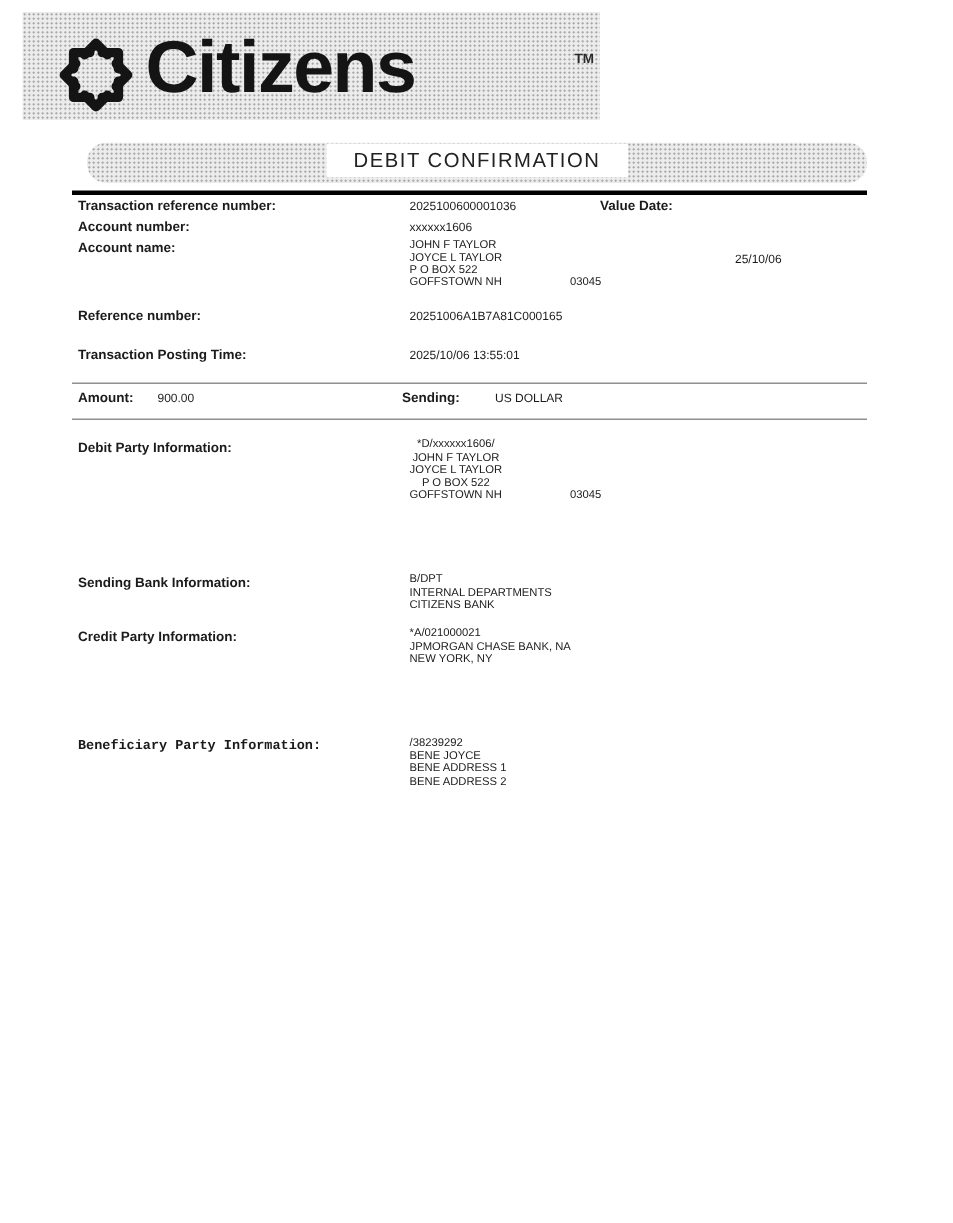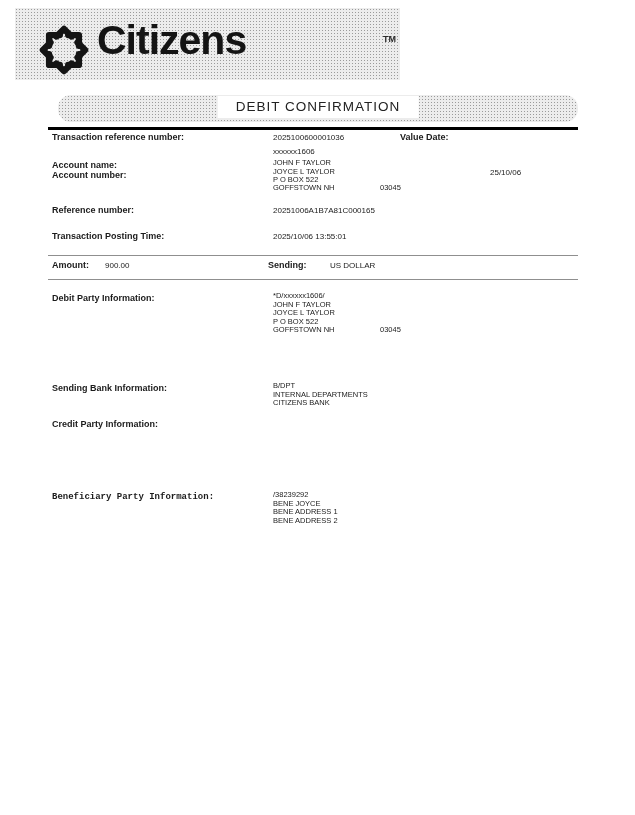--- a/index.html
+++ b/index.html
@@ -8,21 +8,21 @@
     font-family:"Liberation Sans", sans-serif;color:#1b1b1b;
   }
   .halftone{
     background-color:#ececec;
     background-image:radial-gradient(circle, #9a9a9a 0.55px, rgba(0,0,0,0) 0.8px);
     background-size:3px 3px;
   }
   .logo-band{position:absolute;left:15px;top:8px;width:385px;height:72px;}
   .logo-icon{position:absolute;left:22px;top:13px;width:54px;height:58px;}
   .brand{
-    position:absolute;left:82px;top:9px;font-size:41px;font-weight:bold;
+    position:absolute;left:82px;top:9px;font-size:49px;font-weight:bold;
     letter-spacing:-1px;color:#141414;
   }
   .tm{position:absolute;left:368px;top:26px;font-size:9px;font-weight:bold;color:#2a2a2a;}
   .title-band{position:absolute;left:58px;top:95px;width:520px;height:27px;border-radius:13px;}
   .title-box{
     position:absolute;left:50%;top:1px;transform:translateX(-50%);
     background:#ffffff;padding:3px 18px 4px;white-space:nowrap;
     font-size:13.5px;letter-spacing:1px;color:#222222;
   }
   .rule-thick{position:absolute;left:48px;width:530px;height:3px;background:#000000;}
@@ -58,21 +58,21 @@
     <div class="title-box">DEBIT CONFIRMATION</div>
   </div>
 
   <div class="rule-thick" style="top:127px;"></div>
 
   <div class="lbl" style="left:52px;top:132px;">Transaction reference number:</div>
   <div class="val" style="left:273px;top:133px;">2025100600001036</div>
   <div class="lbl" style="left:400px;top:132px;">Value Date:</div>
   <div class="val" style="left:490px;top:133px;margin-top:35px;">25/10/06</div>
 
-  <div class="lbl" style="left:52px;top:146px;margin-top:24px;">Account number:</div>
+  <div class="lbl" style="left:52px;top:146px;">Account number:</div>
   <div class="val" style="left:273px;top:147px;">xxxxxx1606</div>
 
   <div class="lbl" style="left:52px;top:160px;">Account name:</div>
   <div class="vblock" style="left:273px;top:159px;">
     <div class="vline">JOHN F TAYLOR</div>
     <div class="vline">JOYCE L TAYLOR</div>
     <div class="vline">P O BOX 522</div>
   </div>
   <div class="vblock" style="left:273px;top:184px;">GOFFSTOWN NH</div>
   <div class="vblock" style="left:380px;top:184px;">03045</div>
@@ -86,37 +86,42 @@
   <div class="rule-thin" style="top:255px;"></div>
 
   <div class="lbl" style="left:52px;top:260px;">Amount:</div>
   <div class="val" style="left:105px;top:261px;">900.00</div>
   <div class="lbl" style="left:268px;top:260px;">Sending:</div>
   <div class="val" style="left:330px;top:261px;">US DOLLAR</div>
 
   <div class="rule-thin" style="top:279px;"></div>
 
   <div class="lbl" style="left:52px;top:293px;">Debit Party Information:</div>
-  <div class="vblock" style="left:273px;top:292px;">
+  <div class="vblock" style="left:273px;top:292px;text-align:center;">
     <div class="vline">*D/xxxxxx1606/</div>
     <div class="vline">JOHN F TAYLOR</div>
     <div class="vline">JOYCE L TAYLOR</div>
     <div class="vline">P O BOX 522</div>
   </div>
   <div class="vblock" style="left:273px;top:326px;">GOFFSTOWN NH</div>
   <div class="vblock" style="left:380px;top:326px;">03045</div>
 
   <div class="lbl" style="left:52px;top:383px;">Sending Bank Information:</div>
   <div class="vblock" style="left:273px;top:382px;">
     <div class="vline">B/DPT</div>
     <div class="vline">INTERNAL DEPARTMENTS</div>
     <div class="vline">CITIZENS BANK</div>
   </div>
 
   <div class="lbl" style="left:52px;top:419px;">Credit Party Information:</div>
+  <div class="vblock" style="left:273px;top:418px;">
+    <div class="vline">*A/021000021</div>
+    <div class="vline">JPMORGAN CHASE BANK, NA</div>
+    <div class="vline">NEW YORK, NY</div>
+  </div>
 
   <div class="lbl" style="left:52px;top:492px;font-family:Liberation Mono, monospace;">Beneficiary Party Information:</div>
   <div class="vblock" style="left:273px;top:491px;">
     <div class="vline">/38239292</div>
     <div class="vline">BENE JOYCE</div>
     <div class="vline">BENE ADDRESS 1</div>
     <div class="vline">BENE ADDRESS 2</div>
   </div>
 
 </div>

